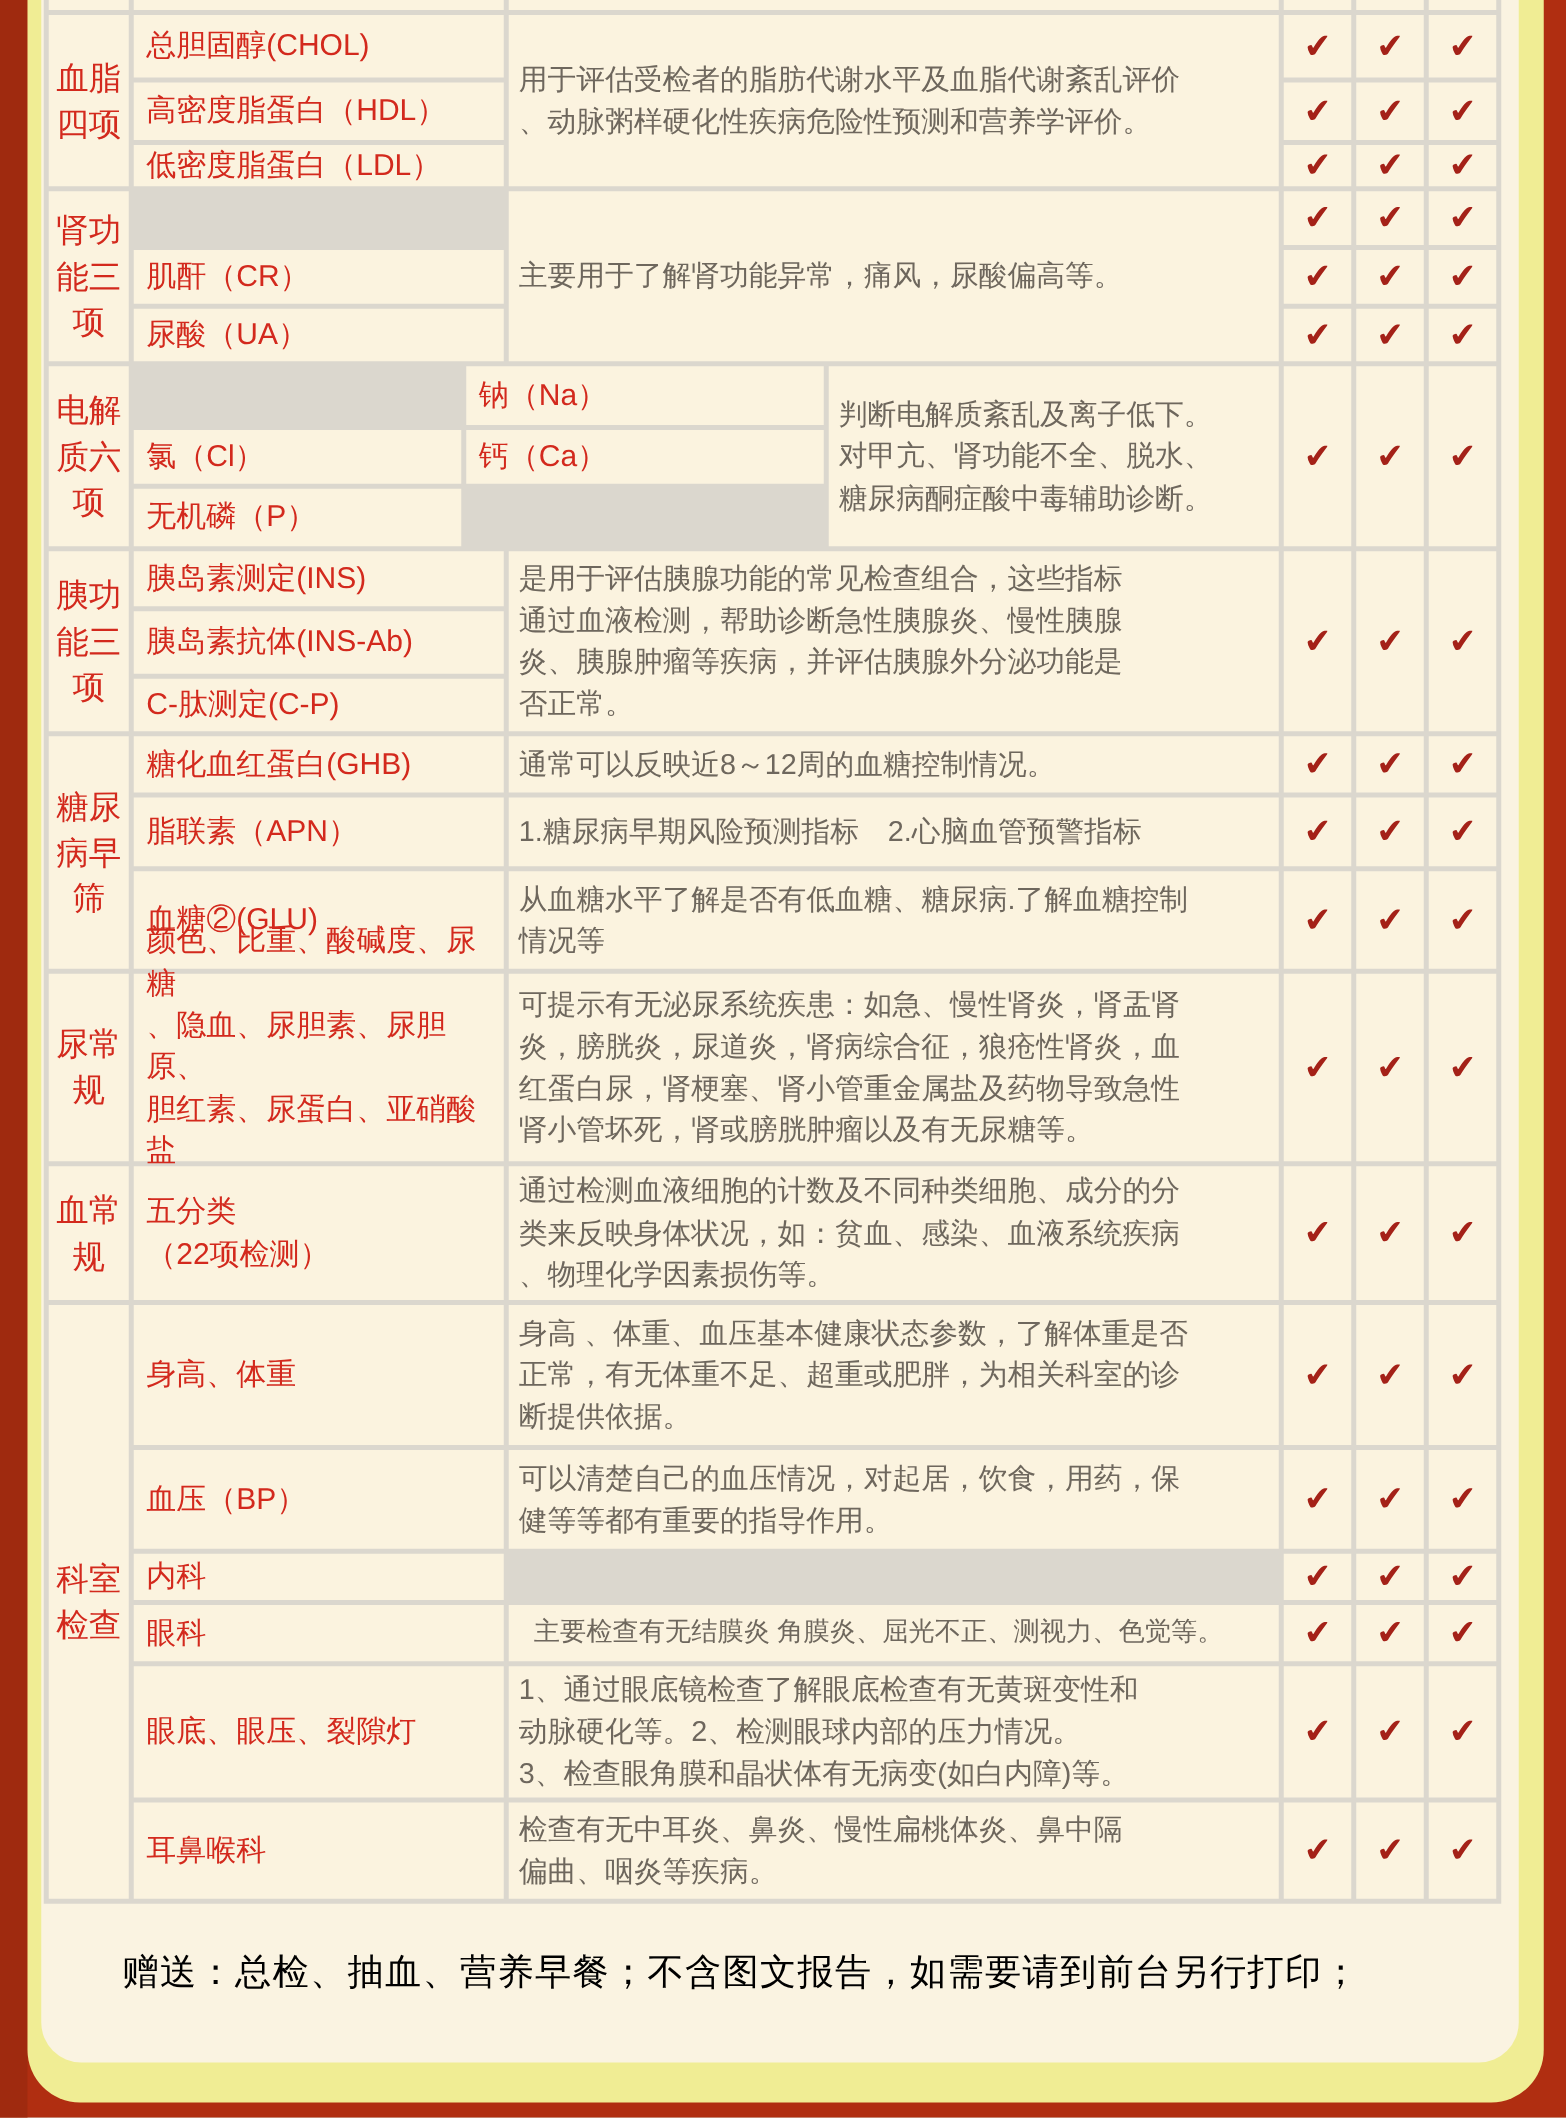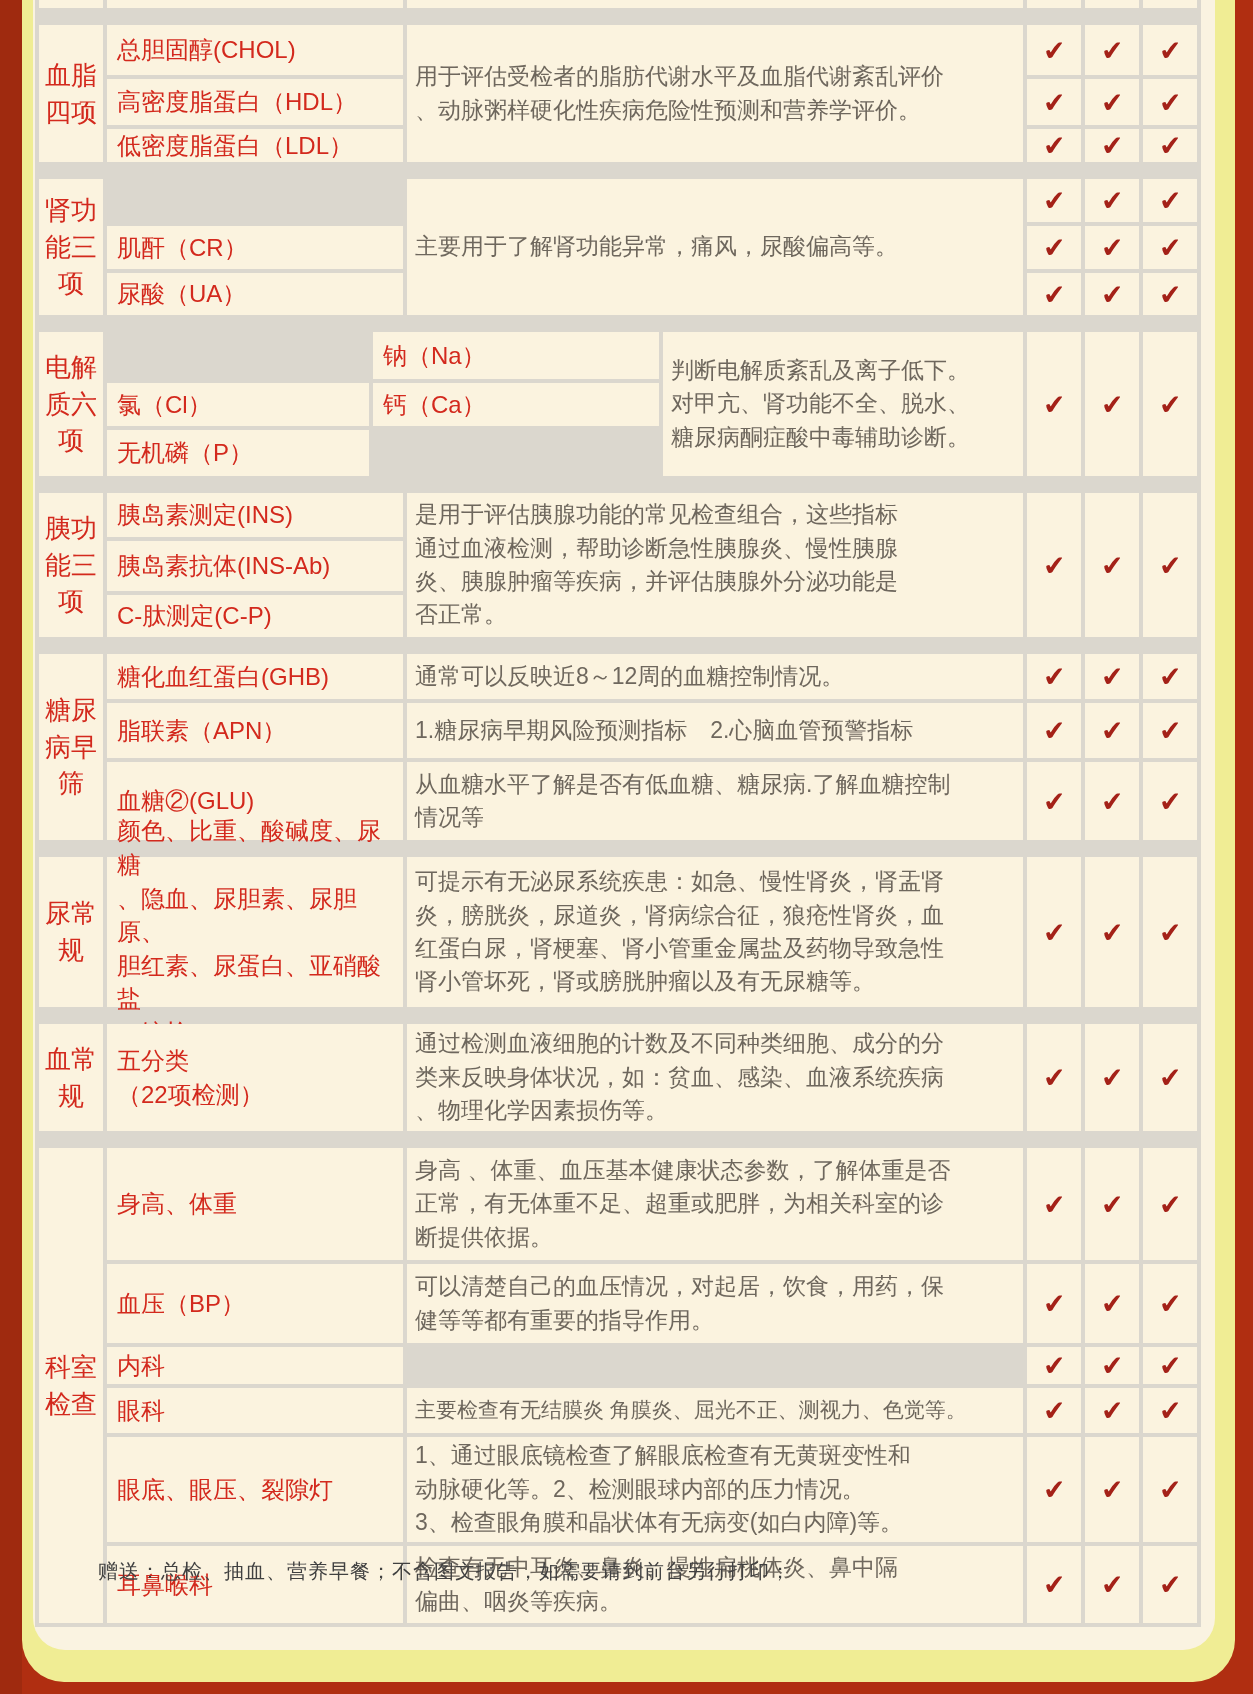--- a/index.html
+++ b/index.html
@@ -1,32 +1,32 @@
 <!DOCTYPE html>
 <html><head>
 <meta charset="utf-8">
 <style>
   *{box-sizing:border-box;margin:0;padding:0}
   html,body{width:1253px;height:1694px}
   body{position:relative;overflow:hidden;background:#B02E11;font-family:"Liberation Sans",sans-serif}
   .edge-left{position:absolute;left:0;top:0;width:22px;height:100%;background:#9F2A0F}
   .panel-yellow{position:absolute;left:22px;top:-30px;width:1213px;height:1712px;background:#F0ED94;border-radius:0 0 42px 42px}
   .panel-cream{position:absolute;left:11px;top:0;width:1182px;height:1680px;background:#FAF3E1;border-radius:0 0 32px 32px}
-  .table-wrap{position:absolute;left:2px;top:30px;width:1166px;background:#DBD7CE;padding:0 4px 4px;display:flex;flex-direction:column;gap:17px}
+  .table-wrap{position:absolute;left:2px;top:30px;width:1166px;background:#DBD7CE;padding:0 4px 4px;display:flex;flex-direction:column;gap:4px}
   .sec{display:grid;grid-template-columns:64px 296px 616px 54px 54px 54px;gap:4px}
   .sec.electro{grid-template-columns:64px 262px 286px 360px 54px 54px 54px}
   .sec.sliver{grid-template-rows:8px}
   .cell{background:#FBF3DF}
   .cat{color:#D3291D;font-size:26px;line-height:1.42;display:flex;align-items:center;justify-content:center;text-align:center;white-space:pre-line}
   .item{color:#D3291D;font-size:24px;line-height:1.4;display:flex;align-items:center;padding-left:10px;white-space:pre-line}
   .desc{color:#6E675D;font-size:23px;line-height:1.45;display:flex;align-items:center;padding:2px 4px 2px 8px;white-space:pre-line}
-  .desc.fit{font-size:21px;padding-left:8px}
+  .desc.fit{font-size:21px;padding-left:20px}
   .ckc{display:flex;align-items:center;justify-content:center}
   .ck{color:#A42118;font-size:27px;font-weight:bold;font-family:"DejaVu Sans",sans-serif;transform:rotate(-4deg)}
-  .note{position:absolute;left:65px;top:1586px;color:#404040;font-size:20px;line-height:1.55;letter-spacing:1px}
+  .note{position:absolute;left:65px;top:1586px;color:#000000;font-size:29px;line-height:1.55;letter-spacing:1px}
 </style>
 </head>
 <body>
 
 <div class="edge-left"></div>
 
 <div class="panel-yellow">
 <div class="panel-cream">
 
 <div class="table-wrap">

